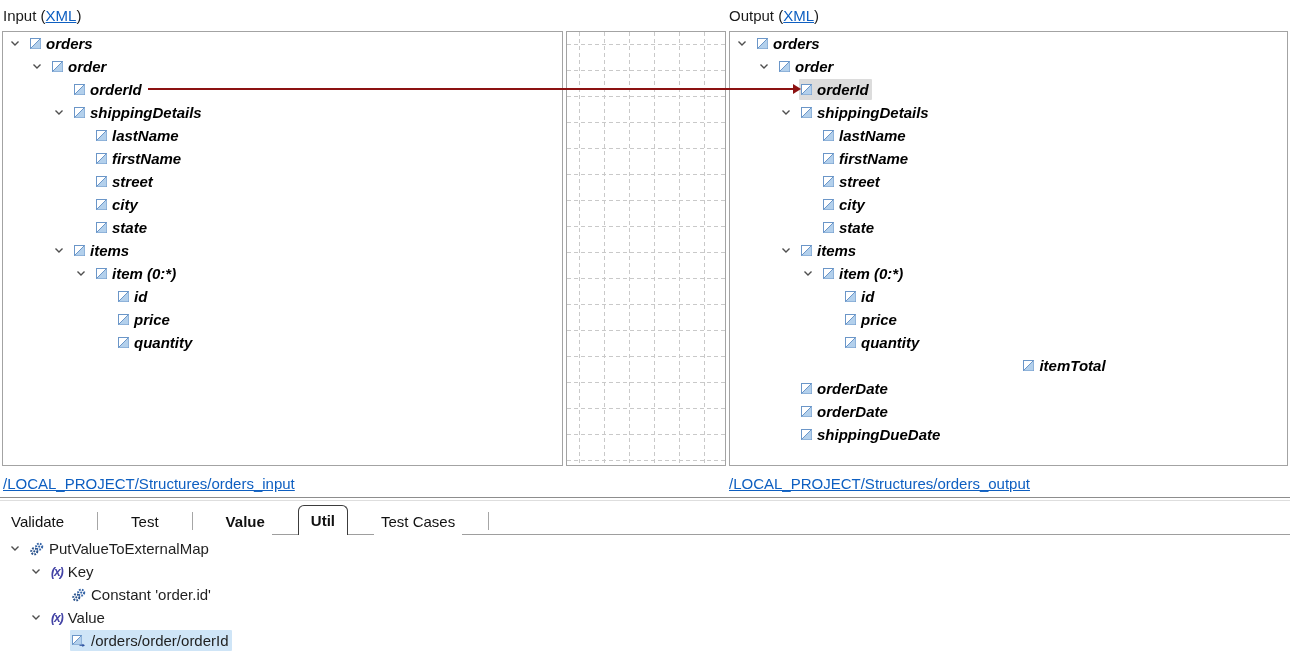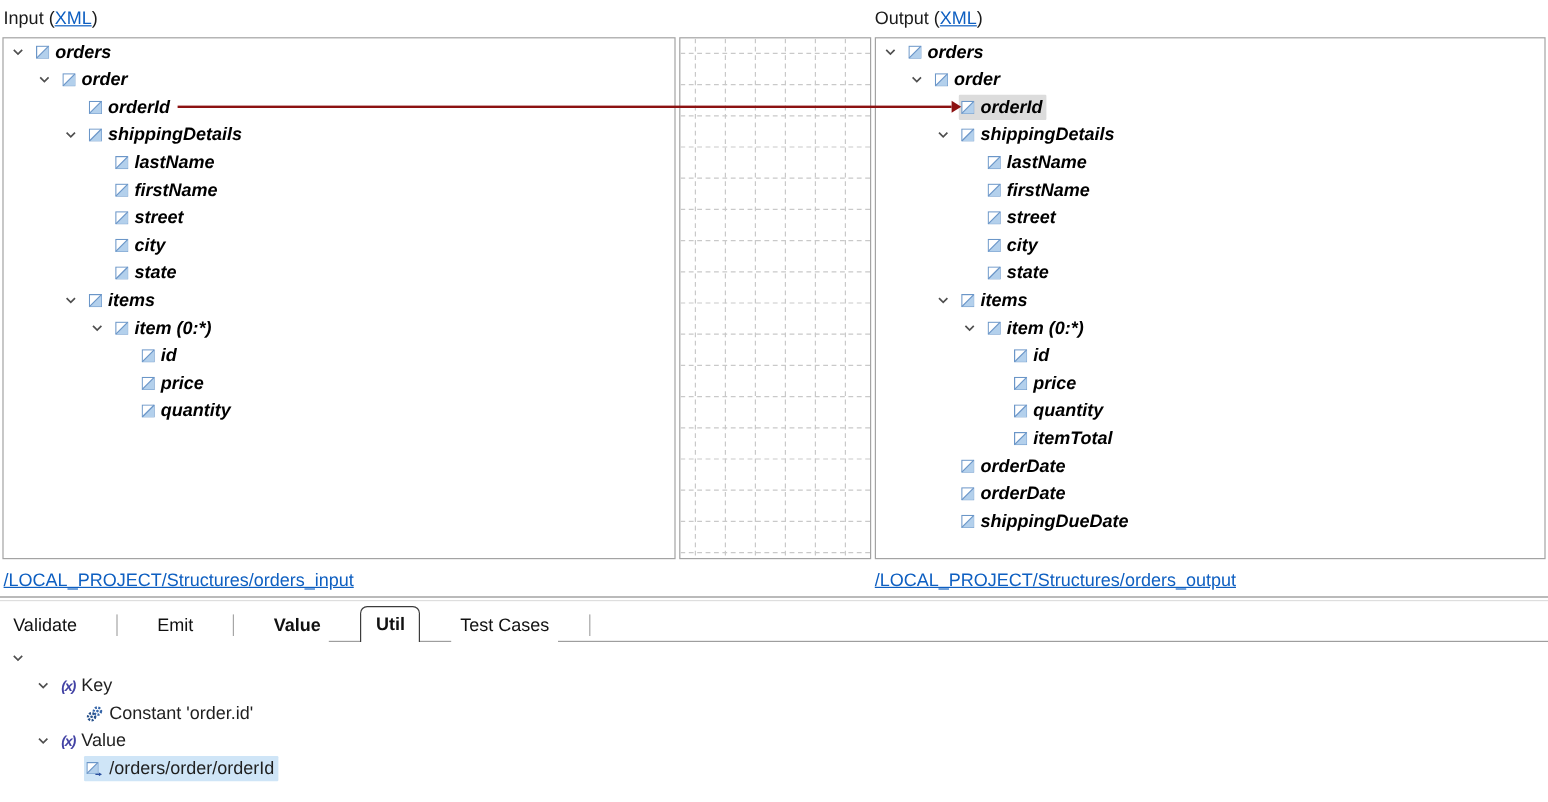--- a/index.html
+++ b/index.html
@@ -493,21 +493,21 @@
           <span class="ticon">
             <svg width="11" height="11" viewBox="0 0 11 11">
               <rect x="0.5" y="0.5" width="10" height="10" fill="#ffffff" stroke="#6b96c8"></rect>
               <path d="M10.5 0.5 L10.5 10.5 L0.5 10.5 Z" fill="#b3d0ec"></path>
               <line x1="0.5" y1="10.5" x2="10.5" y2="0.5" stroke="#6b96c8"></line>
             </svg>
           </span>
           <span class="tlabel">quantity</span>
         </span>
       </div>
-      <div class="trow" style="padding-left: 94px;">
+      <div class="trow" style="padding-left: 94px; justify-content: center;">
         <span class="chev"></span>
         <span class="cwrap">
           <span class="ticon">
             <svg width="11" height="11" viewBox="0 0 11 11">
               <rect x="0.5" y="0.5" width="10" height="10" fill="#ffffff" stroke="#6b96c8"></rect>
               <path d="M10.5 0.5 L10.5 10.5 L0.5 10.5 Z" fill="#b3d0ec"></path>
               <line x1="0.5" y1="10.5" x2="10.5" y2="0.5" stroke="#6b96c8"></line>
             </svg>
           </span>
           <span class="tlabel">itemTotal</span>
@@ -560,35 +560,48 @@
 
 <a class="link source-link" id="input-source">/LOCAL_PROJECT/Structures/orders_input</a>
 <a class="link source-link" id="output-source">/LOCAL_PROJECT/Structures/orders_output</a>
 
 <div class="sash-dark"></div>
 <div class="sash-light"></div>
 
 <div class="tabs">
   <div class="tab">Validate</div>
   <div class="tab-sep"></div>
-  <div class="tab">Emit</div>
+  <div class="tab">Test</div>
   <div class="tab-sep"></div>
   <div class="tab bold">Value</div>
   <div class="tab bold selected">Util</div>
   <div class="tab">Test Cases</div>
   <div class="tab-sep"></div>
 </div>
 <div class="tabstrip-baseline"></div>
 
 <div class="tree" id="util-tree">
     <div class="trow" style="padding-left: 9px;">
       <span class="chev">
         <svg width="10" height="7" viewBox="0 0 10 7">
           <polyline points="1.5,1.5 5,5 8.5,1.5" fill="none" stroke="#4f4f4f" stroke-width="1.4"></polyline>
         </svg>
+      </span>
+      <span class="cwrap">
+        <span class="ticon">
+          <svg width="14" height="14" viewBox="0 0 14 14">
+            <g fill="none">
+              <circle cx="9.2" cy="4.6" r="3" stroke="#3565a8" stroke-width="2" stroke-dasharray="1.7 1.2"></circle>
+              <circle cx="9.2" cy="4.6" r="1.1" fill="#3565a8"></circle>
+              <circle cx="4.3" cy="9.3" r="3" stroke="#27508a" stroke-width="2" stroke-dasharray="1.7 1.2"></circle>
+              <circle cx="4.3" cy="9.3" r="1.1" fill="#27508a"></circle>
+            </g>
+          </svg>
+        </span>
+        <span class="tlabel">PutValueToExternalMap</span>
       </span>
     </div>
     <div class="trow" style="padding-left: 30px;">
       <span class="chev">
         <svg width="10" height="7" viewBox="0 0 10 7">
           <polyline points="1.5,1.5 5,5 8.5,1.5" fill="none" stroke="#4f4f4f" stroke-width="1.4"></polyline>
         </svg>
       </span>
       <span class="cwrap">
         <span class="ticon">

